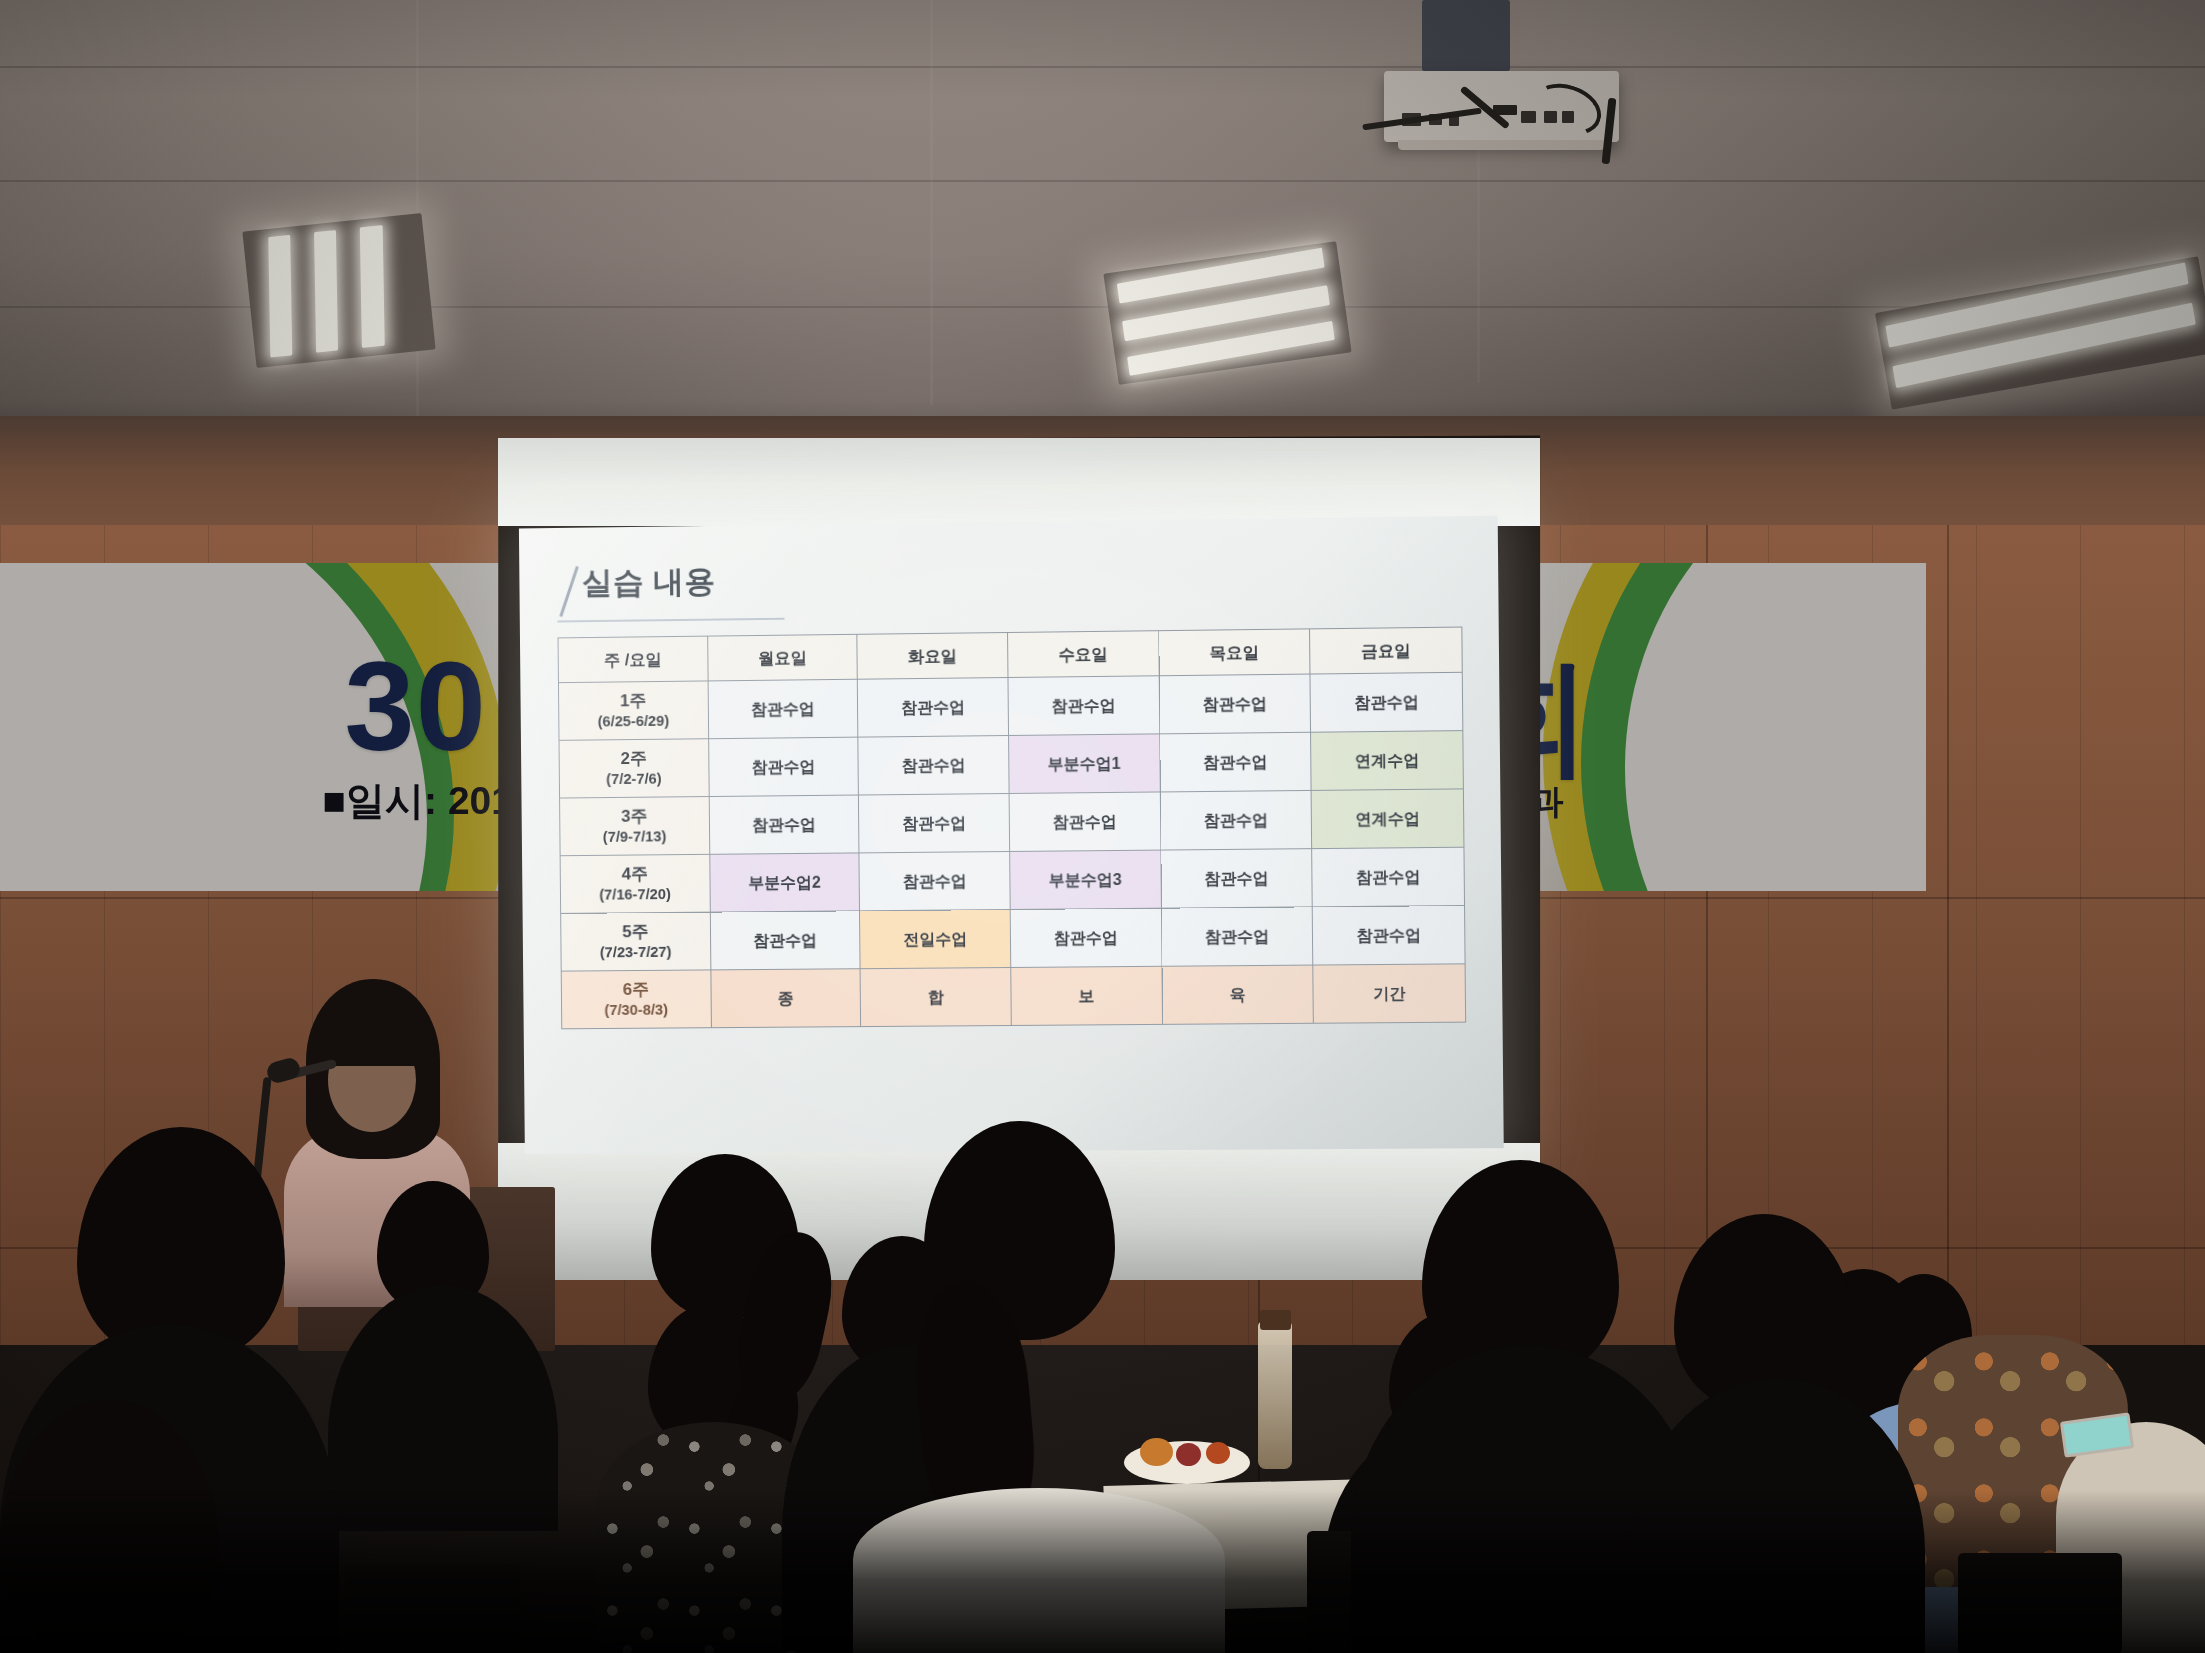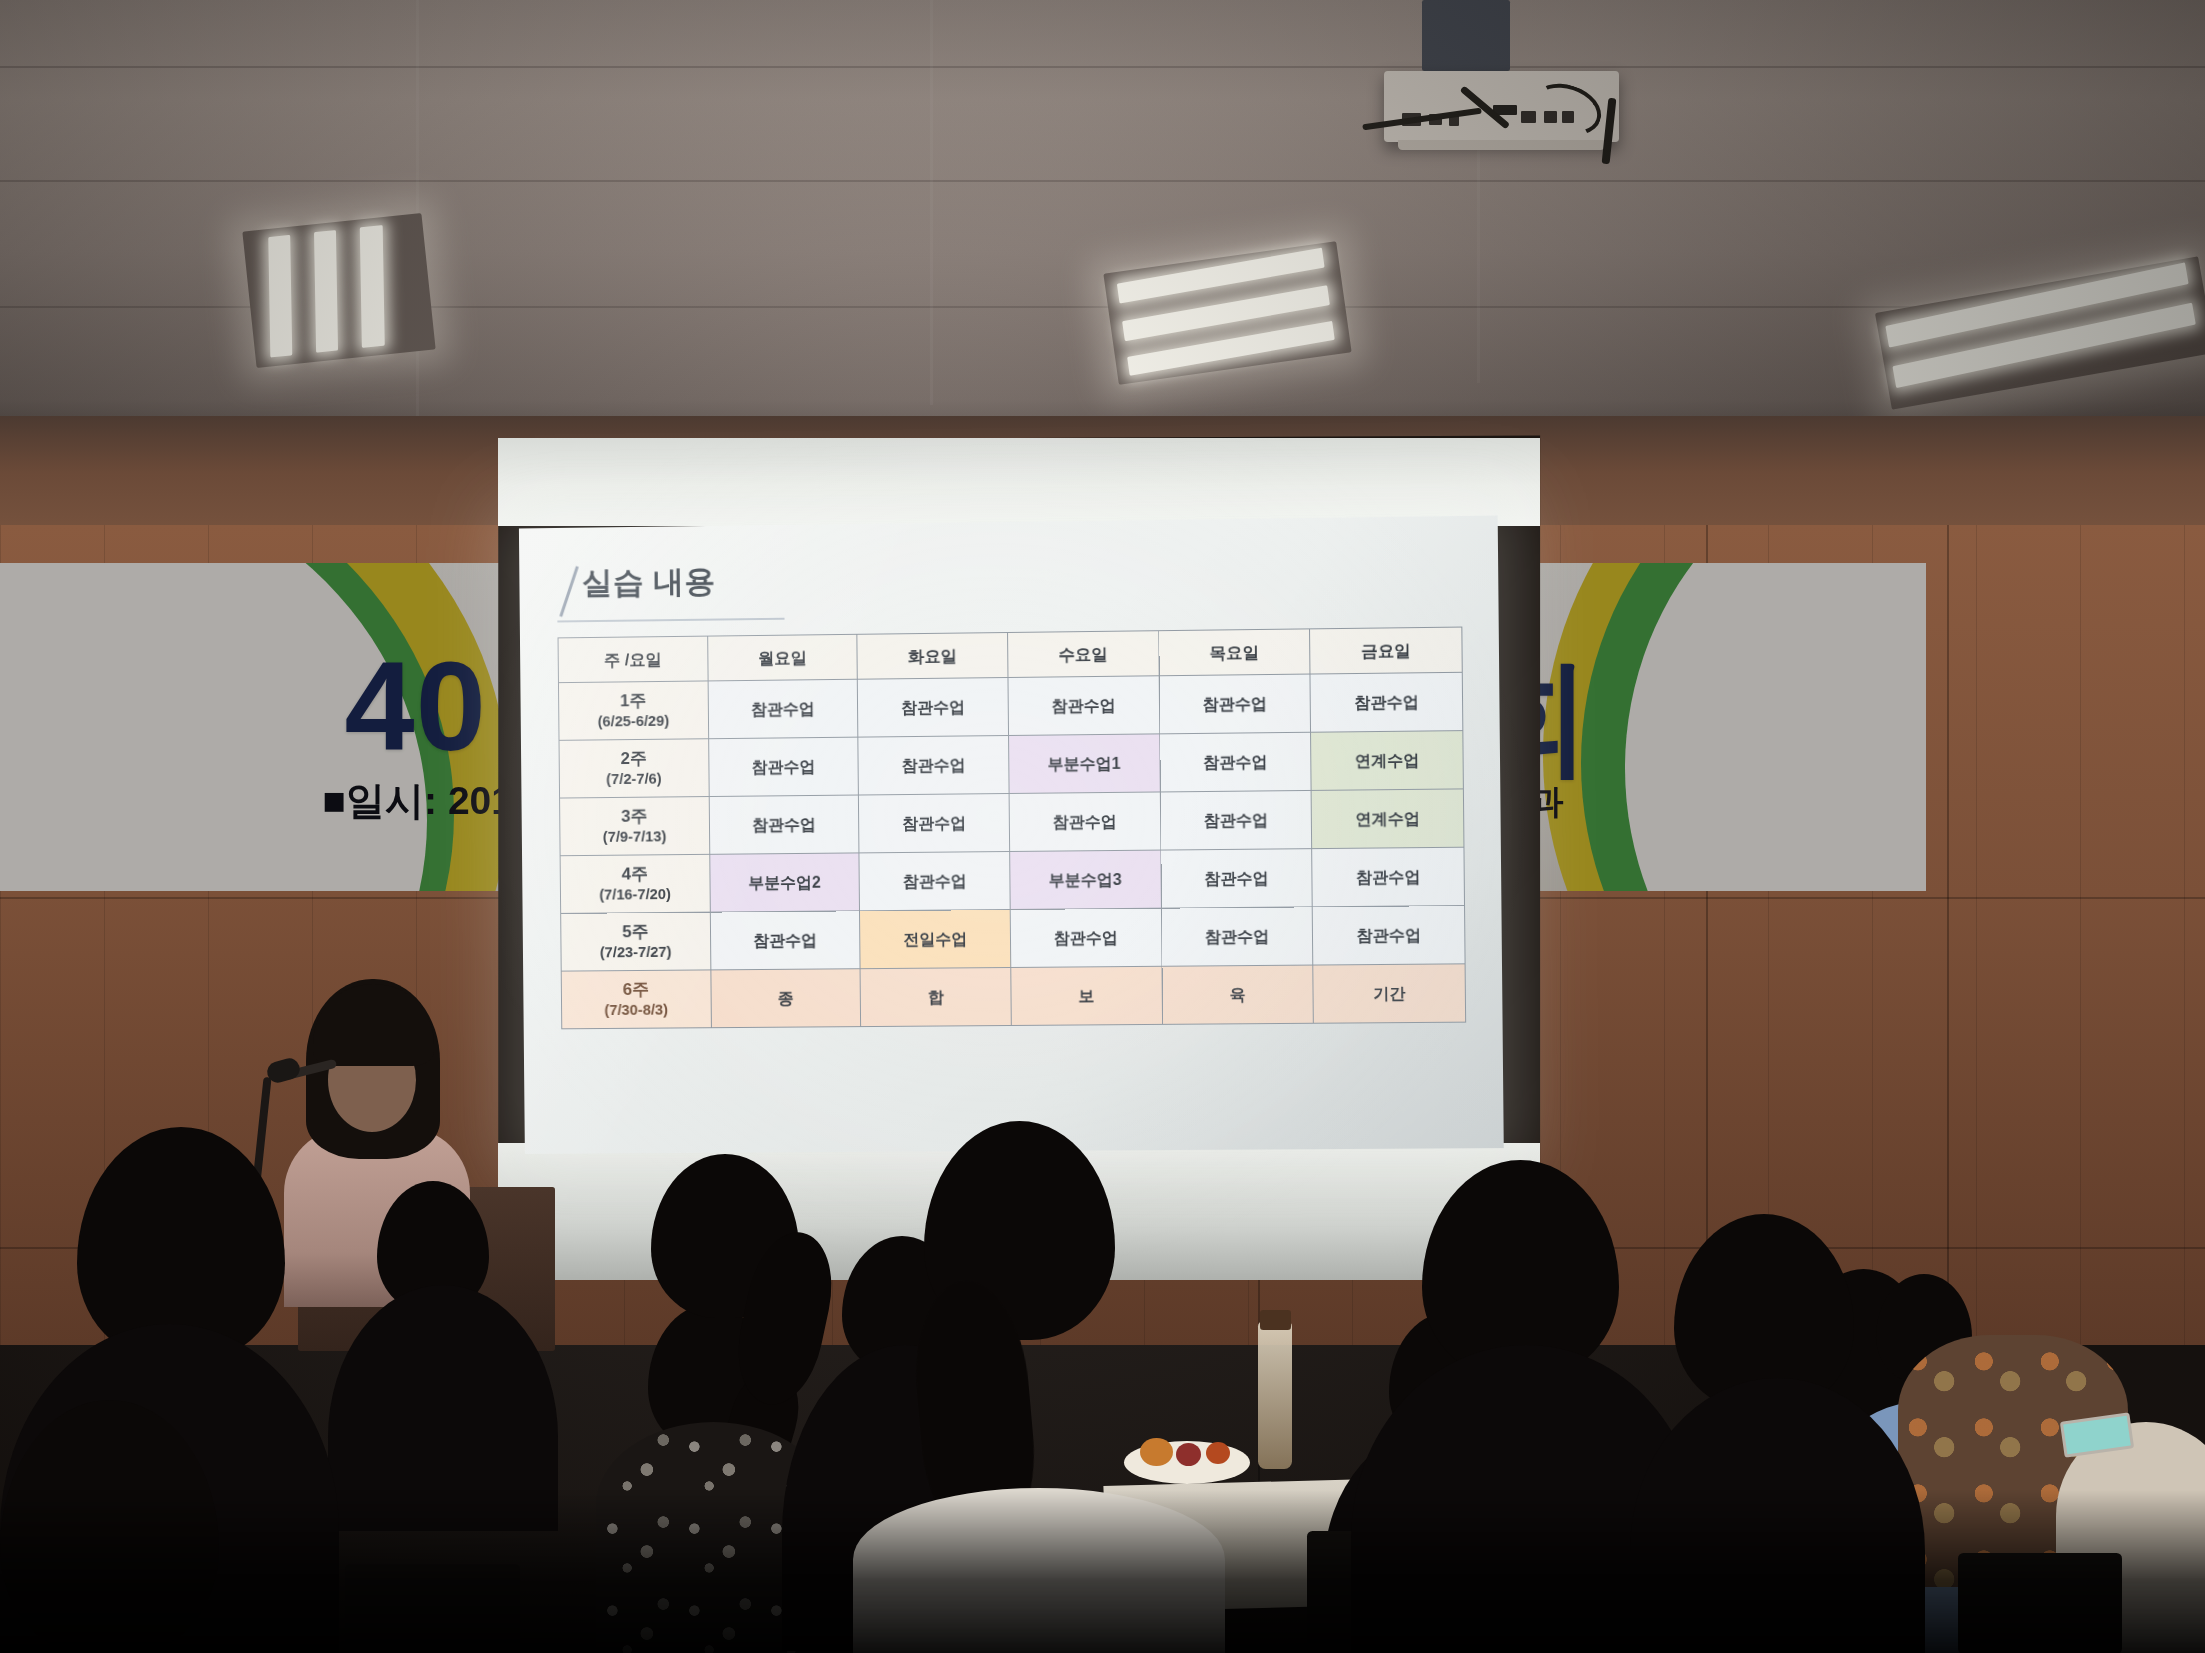--- a/index.html
+++ b/index.html
@@ -318,21 +318,21 @@
 
   <div class="banner">
     <div class="banner-swoosh sw-yellow" style="left:-416px;top:-180px;width:930px;height:820px;"></div>
     <div class="banner-swoosh sw-green" style="left:-383px;top:-126px;width:842px;height:755px;"></div>
     <div class="banner-swoosh sw-pale" style="left:-350px;top:-98px;width:782px;height:711px;"></div>
 
     <div class="banner-swoosh sw-yellow" style="left:1548px;top:-186px;width:722px;height:755px;"></div>
     <div class="banner-swoosh sw-green" style="left:1586px;top:-153px;width:673px;height:706px;"></div>
     <div class="banner-swoosh sw-pale" style="left:1630px;top:-126px;width:634px;height:662px;"></div>
 
-    <div class="banner-title" style="left:350px;top:71px;font-size:126px;">40</div>
+    <div class="banner-title" style="left:350px;top:71px;font-size:126px;">30</div>
     <div class="banner-title" style="left:1471px;top:71px;font-size:126px;">회</div>
     <div class="banner-sub" style="left:328px;top:211px;font-size:39px;">■일시: 2018</div>
     <div class="banner-dept" style="left:1433px;top:216px;font-size:34px;">아교육과</div>
   </div>
 
   <div class="screen-frame"></div>
   <div class="screen-top-strip"></div>
   <div class="screen-bottom-strip"></div>
 
   <div class="screen-surface">

